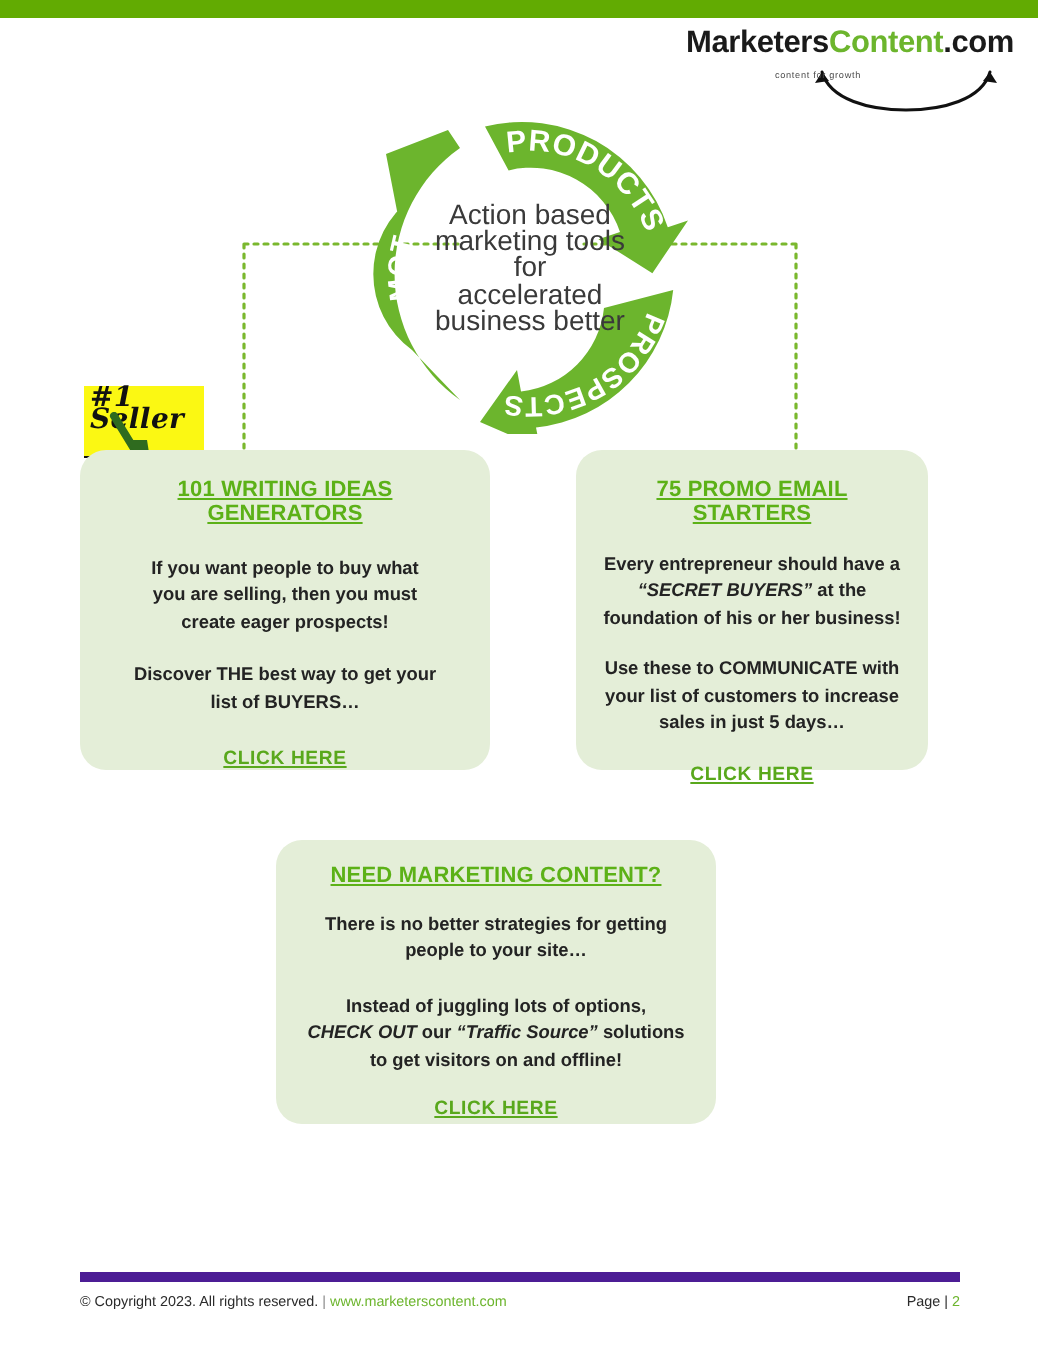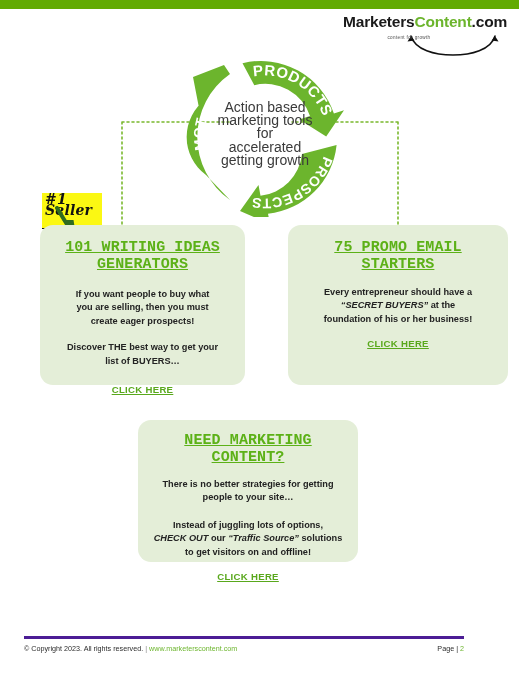--- a/index.html
+++ b/index.html
@@ -89,27 +89,26 @@
 
   
   .card {
     position: absolute;
     background: #e4eed8;
     border-radius: 13px;
     box-sizing: border-box;
     text-align: center;
   }
   .card-title {
-    font-size: 15px;
+    font-size: 11px;
     font-weight: bold;
     color: #5cb117;
     text-decoration: underline;
     letter-spacing: 0.1px;
     margin: 0;
-    font-family: Liberation Mono, monospace;
   }
   .card-body {
     font-size: 9.2px;
     font-weight: bold;
     line-height: 13.4px;
     color: #232323;
     margin: 0;
   }
   .card-cta {
     font-size: 9.6px;
@@ -125,21 +124,21 @@
     left: 40px;  top: 225px;
     width: 205px; height: 160px;
     padding: 14px 12px 0 12px;
   }
   #card-left .card-title { margin-bottom: 15px; }
   #card-left .p1 { margin-bottom: 13px; }
   #card-left .p2 { margin-bottom: 16px; }
 
   #card-right {
     left: 288px; top: 225px;
-    width: 220px; height: 160px;
+    width: 176px; height: 160px;
     padding: 14px 10px 0 10px;
   }
   #card-right .card-title { margin-bottom: 13px; }
   #card-right .p1 { margin-bottom: 12px; }
   #card-right .p2 { margin-bottom: 14px; }
 
   #card-bottom {
     left: 138px; top: 420px;
     width: 220px; height: 142px;
     padding: 12px 10px 0 10px;
@@ -171,24 +170,24 @@
   }
   #seller-arrow {
     position: absolute;
     left: 12px;
     top: 13px;
   }
 
   
   #footer {
     position: absolute;
-    left: 24px;
+    left: 40px;
     top: 636px;
     width: 440px;
-    border-top: 3px solid #4c1d95;
+    border-top: 5px solid #4c1d95;
     padding-top: 5px;
     display: flex;
     justify-content: space-between;
     align-items: baseline;
     font-size: 7.2px;
     color: #2b2b2b;
   }
   #footer .sep { color: #8a8a8a; }
   #footer .green { color: #6cb52d; }
   #footer-right { white-space: nowrap; }
@@ -262,21 +261,21 @@
                Z" fill="#6cb52d"></path>
       <text font-family="&quot;Liberation Sans&quot;, sans-serif" font-size="13.5" font-weight="bold" fill="#ffffff" letter-spacing="0.4">
         <textPath href="#arcPromotion" startOffset="50%" text-anchor="middle">PROMOTION</textPath>
       </text>
     </g>
   </svg>
   <div id="cycle-center">
     <div>Action based</div>
     <div>marketing tools for</div>
     <div>accelerated</div>
-    <div>getting growth</div>
+    <div>business better</div>
   </div>
 </div>
 
 <div id="seller-callout">
   <span id="seller-label">#1 Seller</span>
   <svg id="seller-arrow" width="26" height="33" viewBox="0 0 26 33">
     <path d="M3 2 L14 20" stroke="#2f6b1f" stroke-width="4" fill="none" stroke-linecap="round"></path>
     <path d="M8.5 14 L22 30 L19.5 14 Z" fill="#2f6b1f"></path>
   </svg>
 </div>
@@ -294,20 +293,25 @@
   </p>
   <p class="card-cta">CLICK HERE</p>
 </div>
 
 <div id="card-right" class="card">
   <p class="card-title">75 PROMO EMAIL STARTERS</p>
   <p class="card-body p1">
     <span>Every entrepreneur should have a</span><br>
     <span class="italic">“SECRET BUYERS”</span><span> at the</span><br>
     <span>foundation of his or her business!</span>
+  </p>
+  <p class="card-body p2">
+    <span>Use these to COMMUNICATE with</span><br>
+    <span>your list of customers to increase</span><br>
+    <span>sales in just 5 days…</span>
   </p>
   <p class="card-cta">CLICK HERE</p>
 </div>
 
 <div id="card-bottom" class="card">
   <p class="card-title">NEED MARKETING CONTENT?</p>
   <p class="card-body p2">
     <span>There is no better strategies for getting</span><br>
     <span>people to your site…</span>
   </p>

